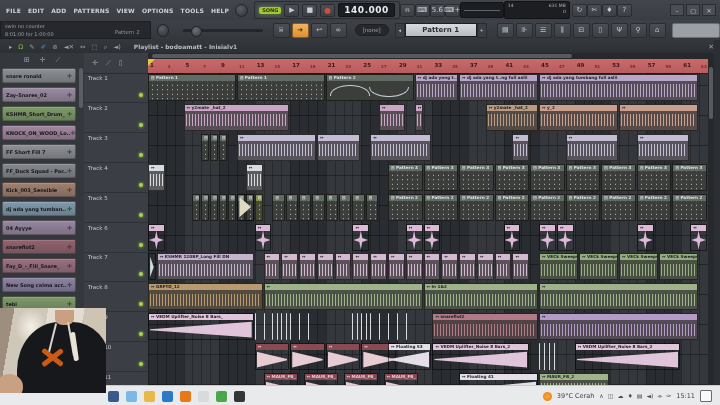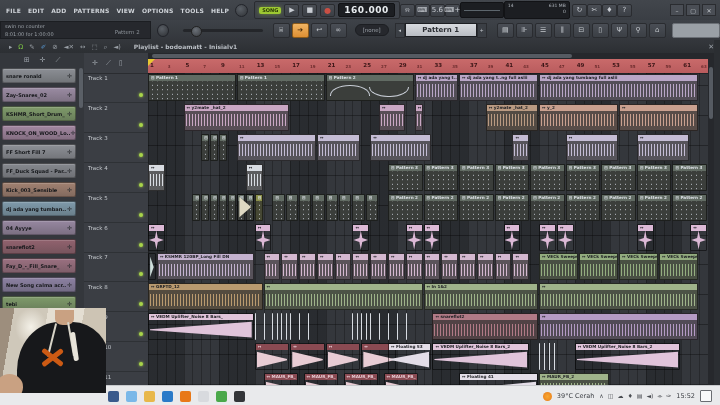--- a/index.html
+++ b/index.html
@@ -159,21 +159,21 @@
         <span>OPTIONS</span>
         <span>TOOLS</span>
         <span>HELP</span>
       </div>
     <div class="knob"></div>
     <div class="transport">
       <span id="songled">SONG</span>
       <span class="tbtn">▶</span>
       <span class="tbtn">■</span>
       <span class="tbtn rec">●</span>
-      <span class="lcd" id="bpm">160.000</span>
+      <span class="lcd" id="bpm">140.000</span>
     </div>
     <span id="xbtns1" style="display:flex;">
         <span class="tbtn">⍾</span>
         <span class="tbtn">⌨</span>
         <span class="tbtn">5.6</span>
         <span class="tbtn">⌨+</span>
       </span>
     <span class="lcd minilcd"></span>
     <div class="lcd" id="cpupanel">
       <div class="row">
@@ -891,18 +891,18 @@
       <span id="trayicons" style="display:flex;gap:4px;">
           <span class="tray">∧</span>
           <span class="tray">◫</span>
           <span class="tray">☁</span>
           <span class="tray">♦</span>
           <span class="tray">▤</span>
           <span class="tray">◄)</span>
           <span class="tray">⌯</span>
           <span class="tray">✑</span>
         </span>
-      <span id="tbclock">15:52</span>
+      <span id="tbclock">15:11</span>
       <span id="tbnotif"></span>
     </div>
   </div>
 
 </div>
 
 </body></html>

